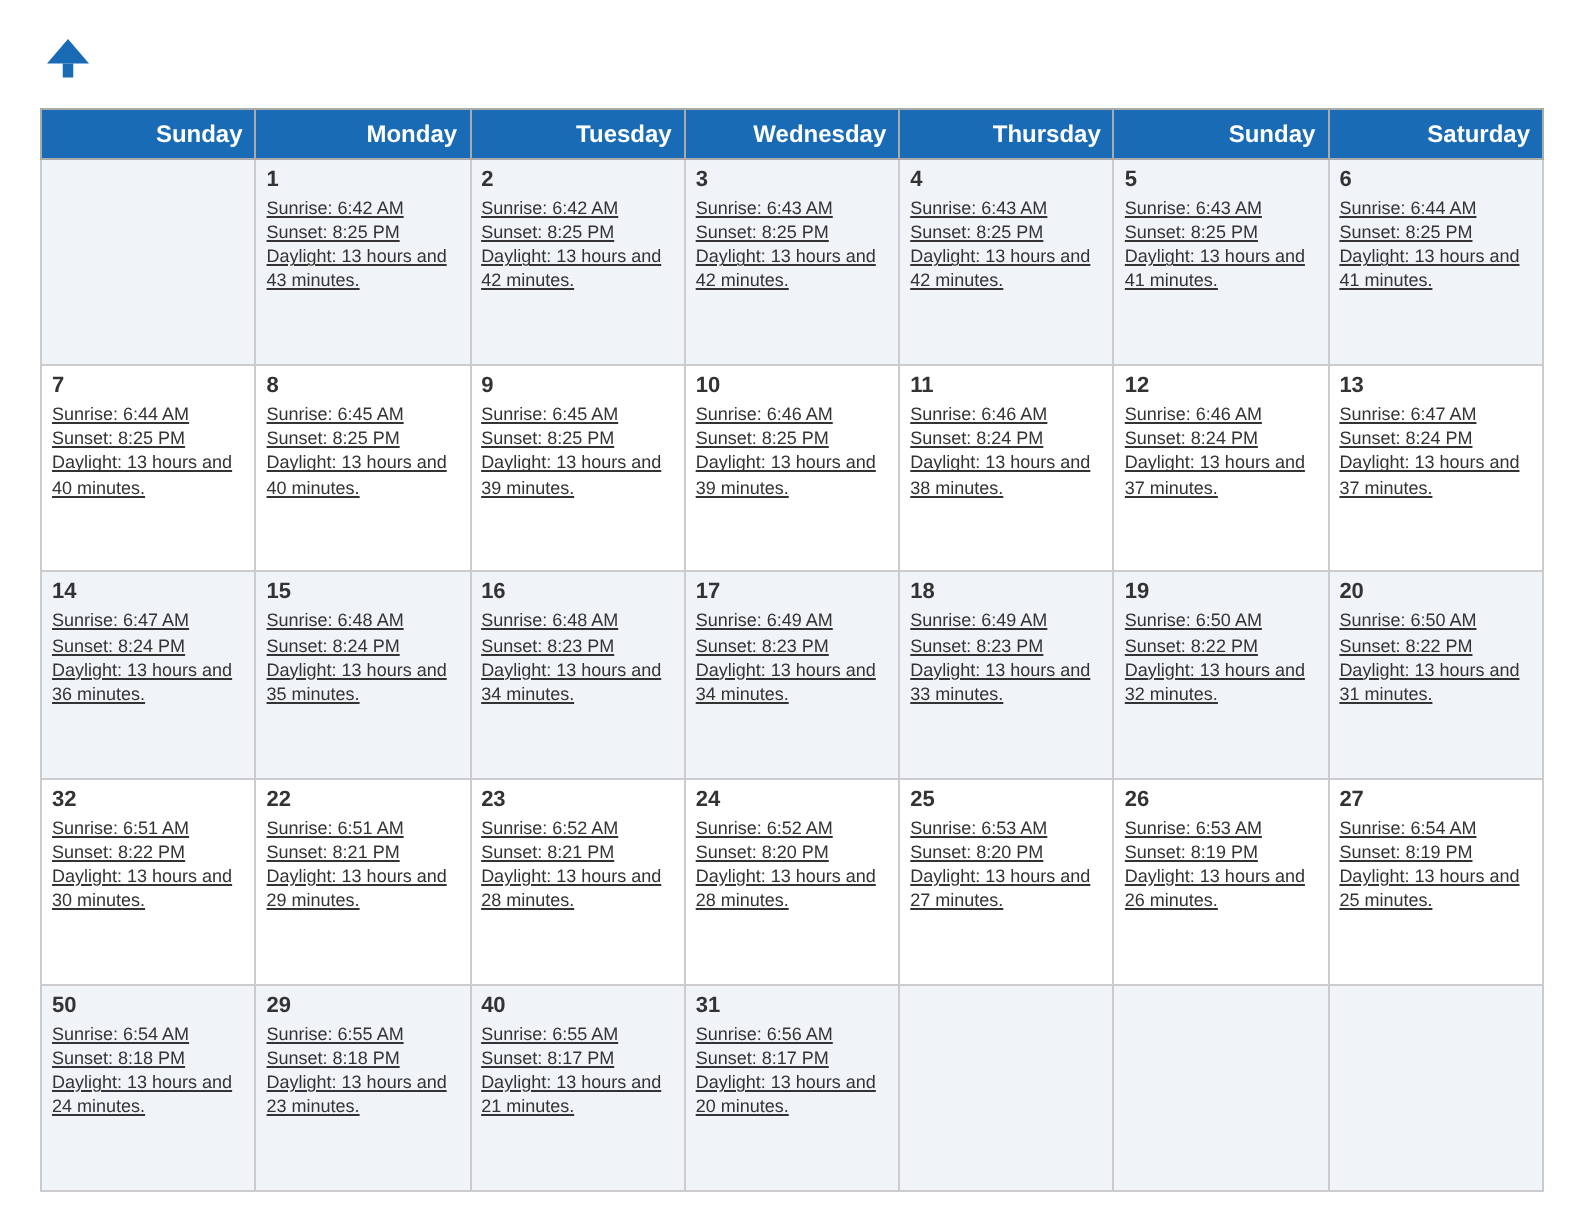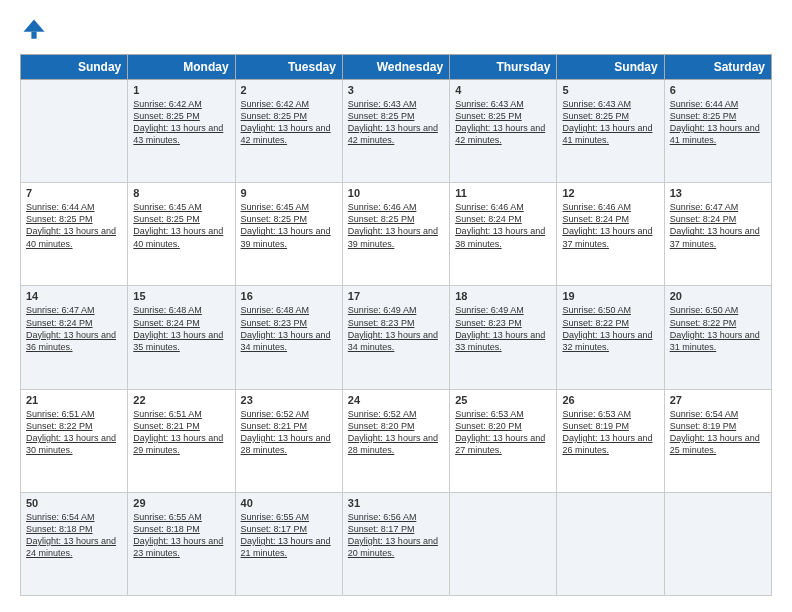--- a/index.html
+++ b/index.html
@@ -221,21 +221,21 @@
             <span class="day-number">19</span>
             <div class="day-info">Sunrise: 6:50 AM<br>Sunset: 8:22 PM<br>Daylight: 13 hours and 32 minutes.</div>
           </td>
           <td>
             <span class="day-number">20</span>
             <div class="day-info">Sunrise: 6:50 AM<br>Sunset: 8:22 PM<br>Daylight: 13 hours and 31 minutes.</div>
           </td>
         </tr>
         <tr class="week-row">
           <td>
-            <span class="day-number">21</span>
+            <span class="day-number">32</span>
             <div class="day-info">Sunrise: 6:51 AM<br>Sunset: 8:22 PM<br>Daylight: 13 hours and 30 minutes.</div>
           </td>
           <td>
             <span class="day-number">22</span>
             <div class="day-info">Sunrise: 6:51 AM<br>Sunset: 8:21 PM<br>Daylight: 13 hours and 29 minutes.</div>
           </td>
           <td>
             <span class="day-number">23</span>
             <div class="day-info">Sunrise: 6:52 AM<br>Sunset: 8:21 PM<br>Daylight: 13 hours and 28 minutes.</div>
           </td>

